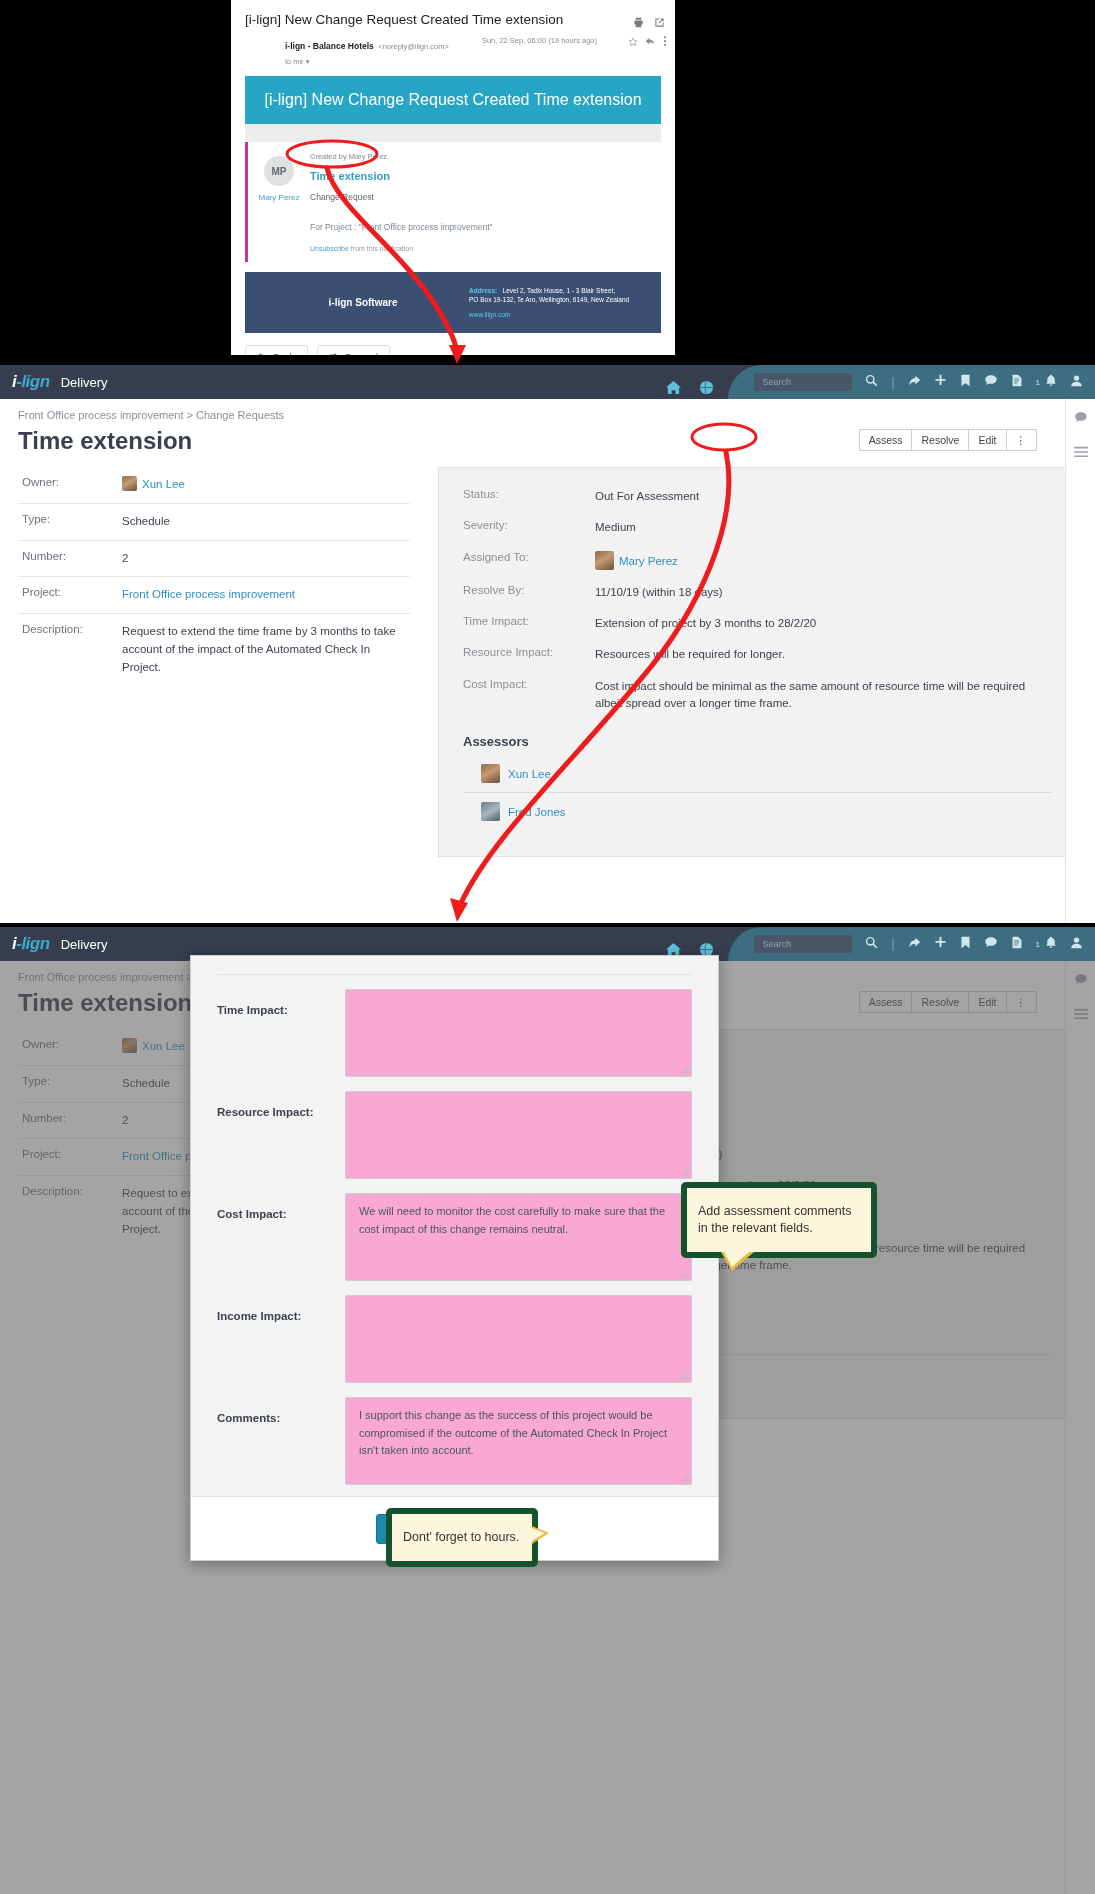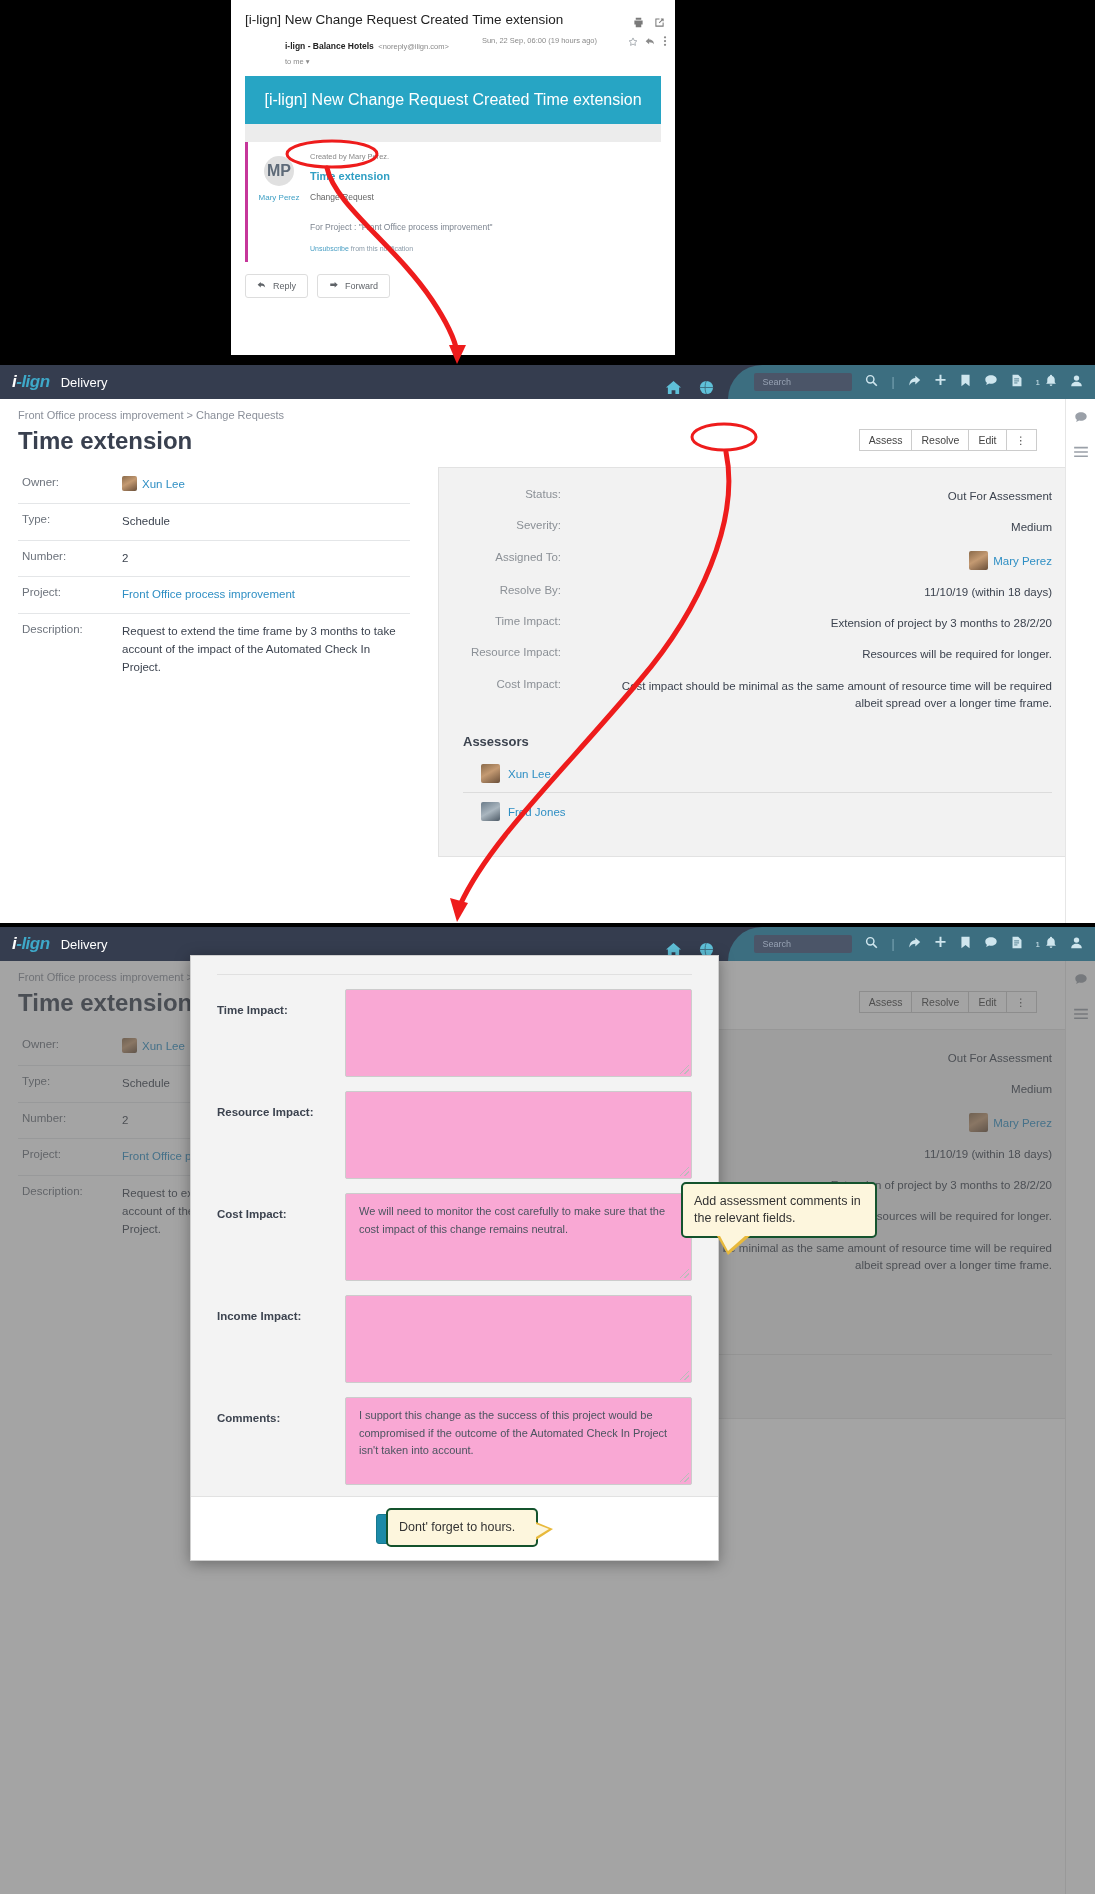--- a/index.html
+++ b/index.html
@@ -36,21 +36,21 @@
     text-align:center; font-size:16px; padding:15px 8px;
   }
   .email-strip{ margin:0 14px; height:18px; background:#ececec; }
   .email-body{
     margin:0 14px; border-left:3px solid #c6369a; background:#fff;
     padding:10px 0 10px 0; display:flex; min-height:110px;
   }
   .email-avatar-col{ width:62px; text-align:center; padding-top:4px; }
   .avatar-circle{
     width:30px;height:30px;border-radius:50%;background:#e0e0e0;
-    color:#5e6a78;font-weight:bold;font-size:16px;
+    color:#5e6a78;font-weight:bold;font-size:10px;
     display:flex;align-items:center;justify-content:center;margin:0 auto;
   }
   .avatar-name{ font-size:8px;color:#3e9fc4;margin-top:7px;line-height:1.25; }
   .email-text-col{ flex:1; padding-right:8px; }
   .e-created{ font-size:7.5px;color:#888; }
   .e-title{ font-size:11px;color:#2f9fc4;font-weight:bold;margin-top:9px; }
   .e-type{ font-size:8.5px;color:#666;margin-top:10px; }
   .e-project{ font-size:8.5px;color:#7d8590;margin-top:20px; }
   .e-unsub{ font-size:7px;color:#8a9aa8;margin-top:13px; }
   .e-unsub a{ color:#4a9fc4; }
@@ -135,21 +135,21 @@
   .mini-av{
     width:15px;height:15px;border-radius:2px;display:inline-block;
     vertical-align:-3px;margin-right:5px;
     background:linear-gradient(150deg,#8a6a4a 0%,#c49a72 45%,#6a4f39 100%);
   }
   .mini-av.f{ background:linear-gradient(150deg,#6b7c8a 0%,#aab6bf 50%,#4d5a66 100%); }
 
   .detail-card{
     background:#f2f2f2;border:1px solid #e2e2e2;padding:20px 24px 26px 24px;
   }
-  .drow{ display:flex;margin-bottom:14px;font-size:11.5px;align-items:flex-start;text-align:right; }
+  .drow{ display:flex;margin-bottom:14px;font-size:11.5px;align-items:flex-start; }
   .dkey{ width:98px;color:#8b9096; }
   .dval{ flex:1;color:#3c434f;line-height:1.5;margin-left:34px; }
   .dval a{ color:#2f8fc4;text-decoration:none; }
   .assessors-h{ font-size:13px;font-weight:bold;color:#3c434f;margin:22px 0 6px 0; }
   .assessor{
     display:flex;align-items:center;gap:8px;font-size:11.5px;
     padding:9px 0 9px 18px;border-bottom:1px solid #dcdcdc;color:#2f8fc4;
   }
   .assessor .mini-av{ width:19px;height:19px;vertical-align:middle;margin:0; }
 
@@ -183,22 +183,22 @@
     background:#1c8aa8;color:#fff;border:1px solid #17788f;border-radius:3px;
     font-size:12px;padding:7px 21px;
   }
   .btn-cancel{
     background:#fff;color:#444;border:1px solid #c8c8c8;border-radius:3px;
     font-size:12px;padding:7px 18px;
   }
 
   
   .callout{
-    position:absolute;background:#fdf6dd;border:2px solid #14532d;border-radius:5px;
-    font-size:12.5px;color:#333;padding:9px 11px;line-height:1.35;
+    position:absolute;background:#fdf6dd;border:6px solid #14532d;border-radius:5px;
+    font-size:12.5px;color:#333;padding:15px 11px;line-height:1.35;
   }
   .callout.c1{ left:681px;top:1182px;width:196px; }
   .callout.c1::after{
     content:"";position:absolute;left:34px;bottom:-19px;
     border-left:11px solid transparent;border-right:22px solid transparent;
     border-top:19px solid #e8b93c;
   }
   .callout.c1::before{
     content:"";position:absolute;left:37px;bottom:-15px;z-index:2;
     border-left:8px solid transparent;border-right:17px solid transparent;
@@ -275,20 +275,29 @@
       <div class="e-created">Created by Mary Perez.</div>
       <div class="e-title">Time extension</div>
       <div class="e-type">Change Request</div>
       <div class="e-project">For Project : "Front Office process improvement"</div>
       <div class="e-unsub">
         <a>Unsubscribe</a><span> from this notification</span>
       </div>
     </div>
   </div>
 
+  <div class="email-footer">
+    <div class="ef-logo">i-lign Software</div>
+    <div class="ef-addr">
+      <span class="lbl">Address:</span>
+      &nbsp;&nbsp;<span>Level 2, Tadix House, 1 - 3 Blair Street,</span><br>
+      <span>PO Box 19-132, Te Aro, Wellington, 6149, New Zealand</span>
+      <a class="ef-web">www.ilign.com</a>
+    </div>
+  </div>
 
   <div class="email-actions">
     <button class="mail-btn">
       <span>
         <svg width="10" height="10" viewBox="0 0 16 16" fill="#5f6368">
             <path d="M6 3L1 7.5 6 12V9c4 0 6 1 7 3 0-5-3-6.8-7-7z"></path>
           </svg>
       </span>
       <span>Reply</span>
     </button>

